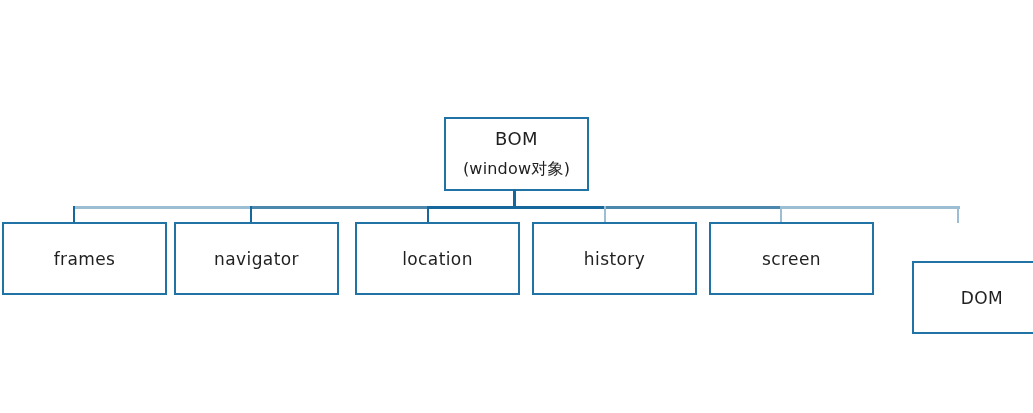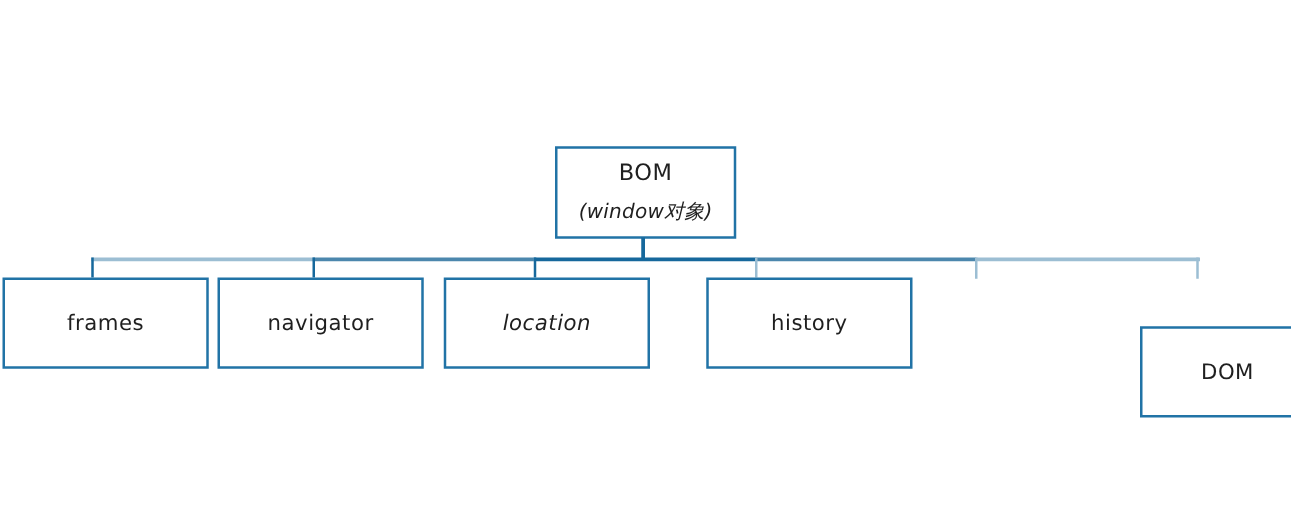--- a/index.html
+++ b/index.html
@@ -29,30 +29,30 @@
     align-items: center;
     justify-content: center;
     text-align: center;
   }
   .root-node {
     left: 444px; top: 117px; width: 145px; height: 74px;
     flex-direction: column;
     justify-content: space-evenly;
   }
   .root-node .line1 { font-size: 18px; letter-spacing: 0.4px; }
-  .root-node .line2 { font-size: 16px; letter-spacing: 0.2px; font-style: italic; }
+  .root-node .line2 { font-size: 16px; letter-spacing: 0.2px; }
   .child-node {
     top: 222px; width: 165px; height: 73px;
     font-size: 17px;
     letter-spacing: 0.4px;
   }
   .child-0 { left: 2px; }
   .child-1 { left: 174px; }
-  .child-2 { left: 355px; font-style: italic; }
-  .child-3 { left: 532px; margin-left: 33px; }
+  .child-2 { left: 355px; }
+  .child-3 { left: 532px; }
   .child-4 { left: 709px; }
   .child-5 { left: 912px; width: 140px; margin-top: 39px; }
   .conn { position: absolute; }
   .parent-stub { left: 513px; top: 190px; width: 3px; height: 17px; background: var(--connector-dark); }
   .hseg { top: 206px; height: 3px; }
   .hseg-0 { left: 73px;  width: 177px; background: var(--connector-light); }
   .hseg-1 { left: 250px; width: 177px; background: var(--connector-medium); }
   .hseg-2 { left: 427px; width: 178px; background: var(--connector-dark); }
   .hseg-3 { left: 605px; width: 176px; background: var(--connector-medium); }
   .hseg-4 { left: 781px; width: 179px; background: var(--connector-light); }
@@ -92,17 +92,20 @@
   </div>
   <div class="node child-node child-1">
     <span>navigator</span>
   </div>
   <div class="node child-node child-2">
     <span>location</span>
   </div>
   <div class="node child-node child-3">
     <span>history</span>
   </div>
+  <div class="node child-node child-4">
+    <span>screen</span>
+  </div>
   <div class="node child-node child-5">
     <span>DOM</span>
   </div>
 
 </div>
 
 </body></html>

